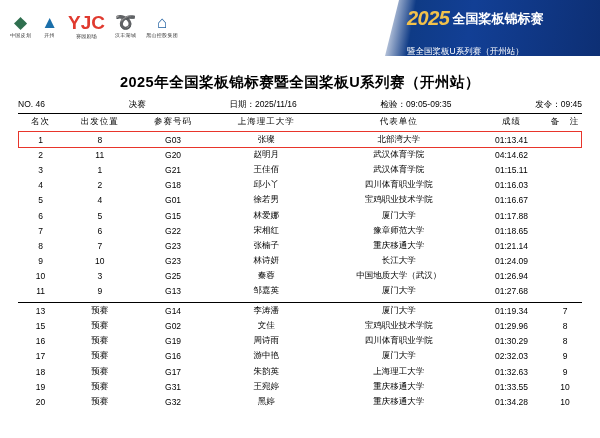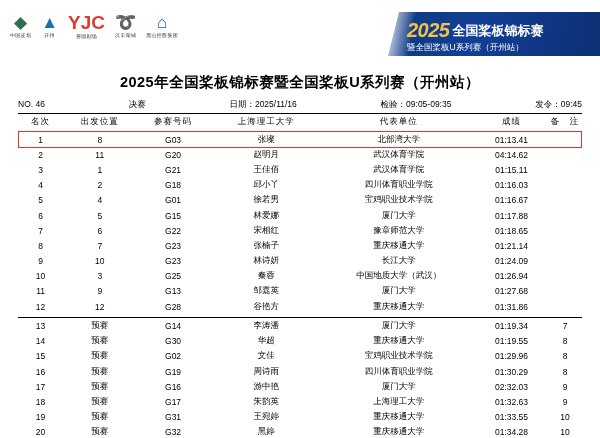--- a/index.html
+++ b/index.html
@@ -58,21 +58,21 @@
   }
   .logo1 .mark { color: #2f6f4f; }
   .logo2 .mark { color: #1b6faa; }
   .logo3 .mark { color: #e03a2f; font-weight: bold; font-size: 19px; }
   .logo4 .mark { color: #7bb93f; }
   .logo5 .mark { color: #1f5fa0; }
 
   .banner-right {
     position: absolute;
     right: 0;
-    top: 12px;
+    top: 0;
     width: 215px;
     height: 56px;
     background: linear-gradient(100deg, #ffffff 0%, #0f3b86 14%, #123f95 40%, #0d2f74 100%);
     clip-path: polygon(14px 0, 100% 0, 100% 100%, 0 100%);
     color: #ffffff;
     padding: 7px 8px 0 22px;
     box-sizing: border-box;
   }
   .banner-right .yr {
     font-size: 20px;
@@ -85,21 +85,21 @@
   }
   .banner-right .t1 {
     font-size: 13px;
     font-weight: bold;
     display: inline-block;
     vertical-align: middle;
     margin-left: 3px;
   }
   .banner-right .t2 {
     font-size: 8.5px;
-    margin-top: 0;
+    margin-top: 16px;
     white-space: nowrap;
   }
 
   
   .doc-title {
     text-align: center;
     font-size: 14.5px;
     font-weight: bold;
     color: #000;
     margin-top: 17px;
@@ -329,50 +329,32 @@
           </tr>
           <tr id="row-10">
             <td class="col-rank">11</td>
             <td class="col-lane">9</td>
             <td class="col-bib">G13</td>
             <td class="col-name">邹嘉英</td>
             <td class="col-team">厦门大学</td>
             <td class="col-res">01:27.68</td>
             <td class="col-note"></td>
           </tr>
-          <tr id="row-11">
-            <td class="col-rank">12</td>
-            <td class="col-lane">12</td>
-            <td class="col-bib">G28</td>
-            <td class="col-name">谷艳方</td>
-            <td class="col-team">重庆移通大学</td>
-            <td class="col-res">01:31.86</td>
-            <td class="col-note"></td>
-          </tr>
           <tr class="sep-row">
             <td colspan="7"></td>
           </tr>
           <tr id="row-12">
             <td class="col-rank">13</td>
             <td class="col-lane">预赛</td>
             <td class="col-bib">G14</td>
             <td class="col-name">李涛潘</td>
             <td class="col-team">厦门大学</td>
             <td class="col-res">01:19.34</td>
             <td class="col-note">7</td>
           </tr>
-          <tr id="row-13">
-            <td class="col-rank">14</td>
-            <td class="col-lane">预赛</td>
-            <td class="col-bib">G30</td>
-            <td class="col-name">华超</td>
-            <td class="col-team">重庆移通大学</td>
-            <td class="col-res">01:19.55</td>
-            <td class="col-note">8</td>
-          </tr>
           <tr id="row-14">
             <td class="col-rank">15</td>
             <td class="col-lane">预赛</td>
             <td class="col-bib">G02</td>
             <td class="col-name">文佳</td>
             <td class="col-team">宝鸡职业技术学院</td>
             <td class="col-res">01:29.96</td>
             <td class="col-note">8</td>
           </tr>
           <tr id="row-15">

